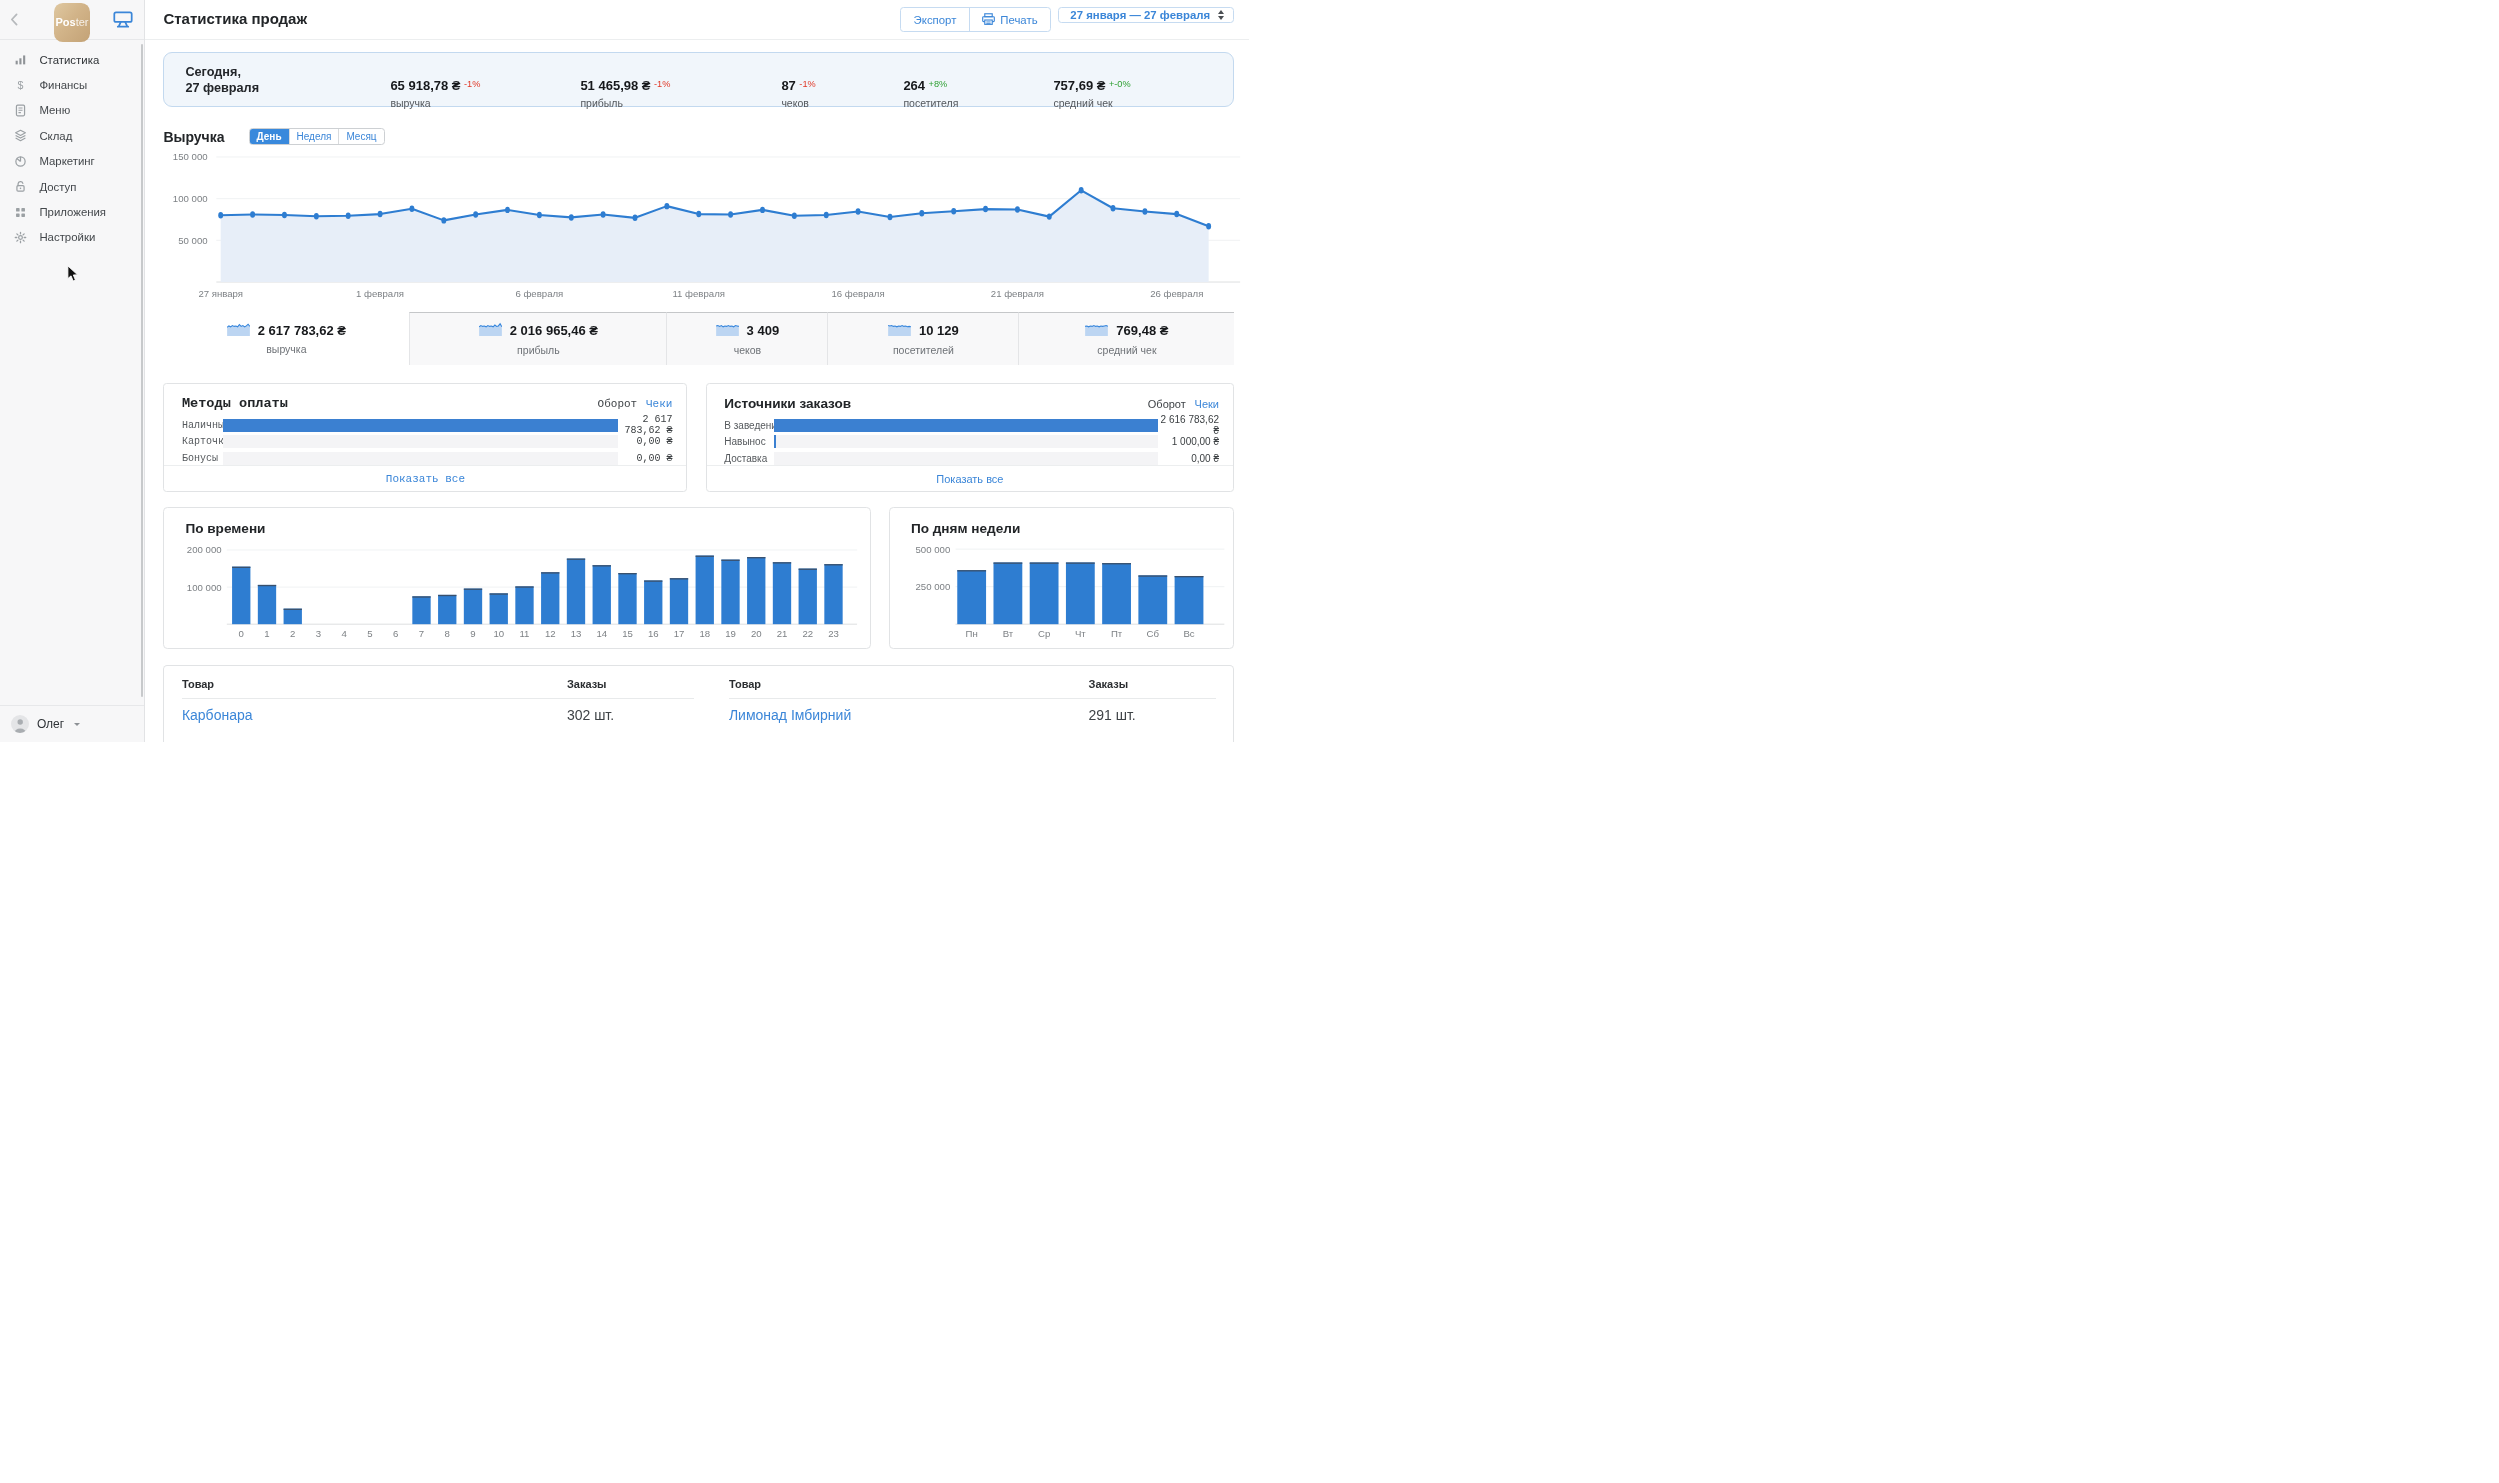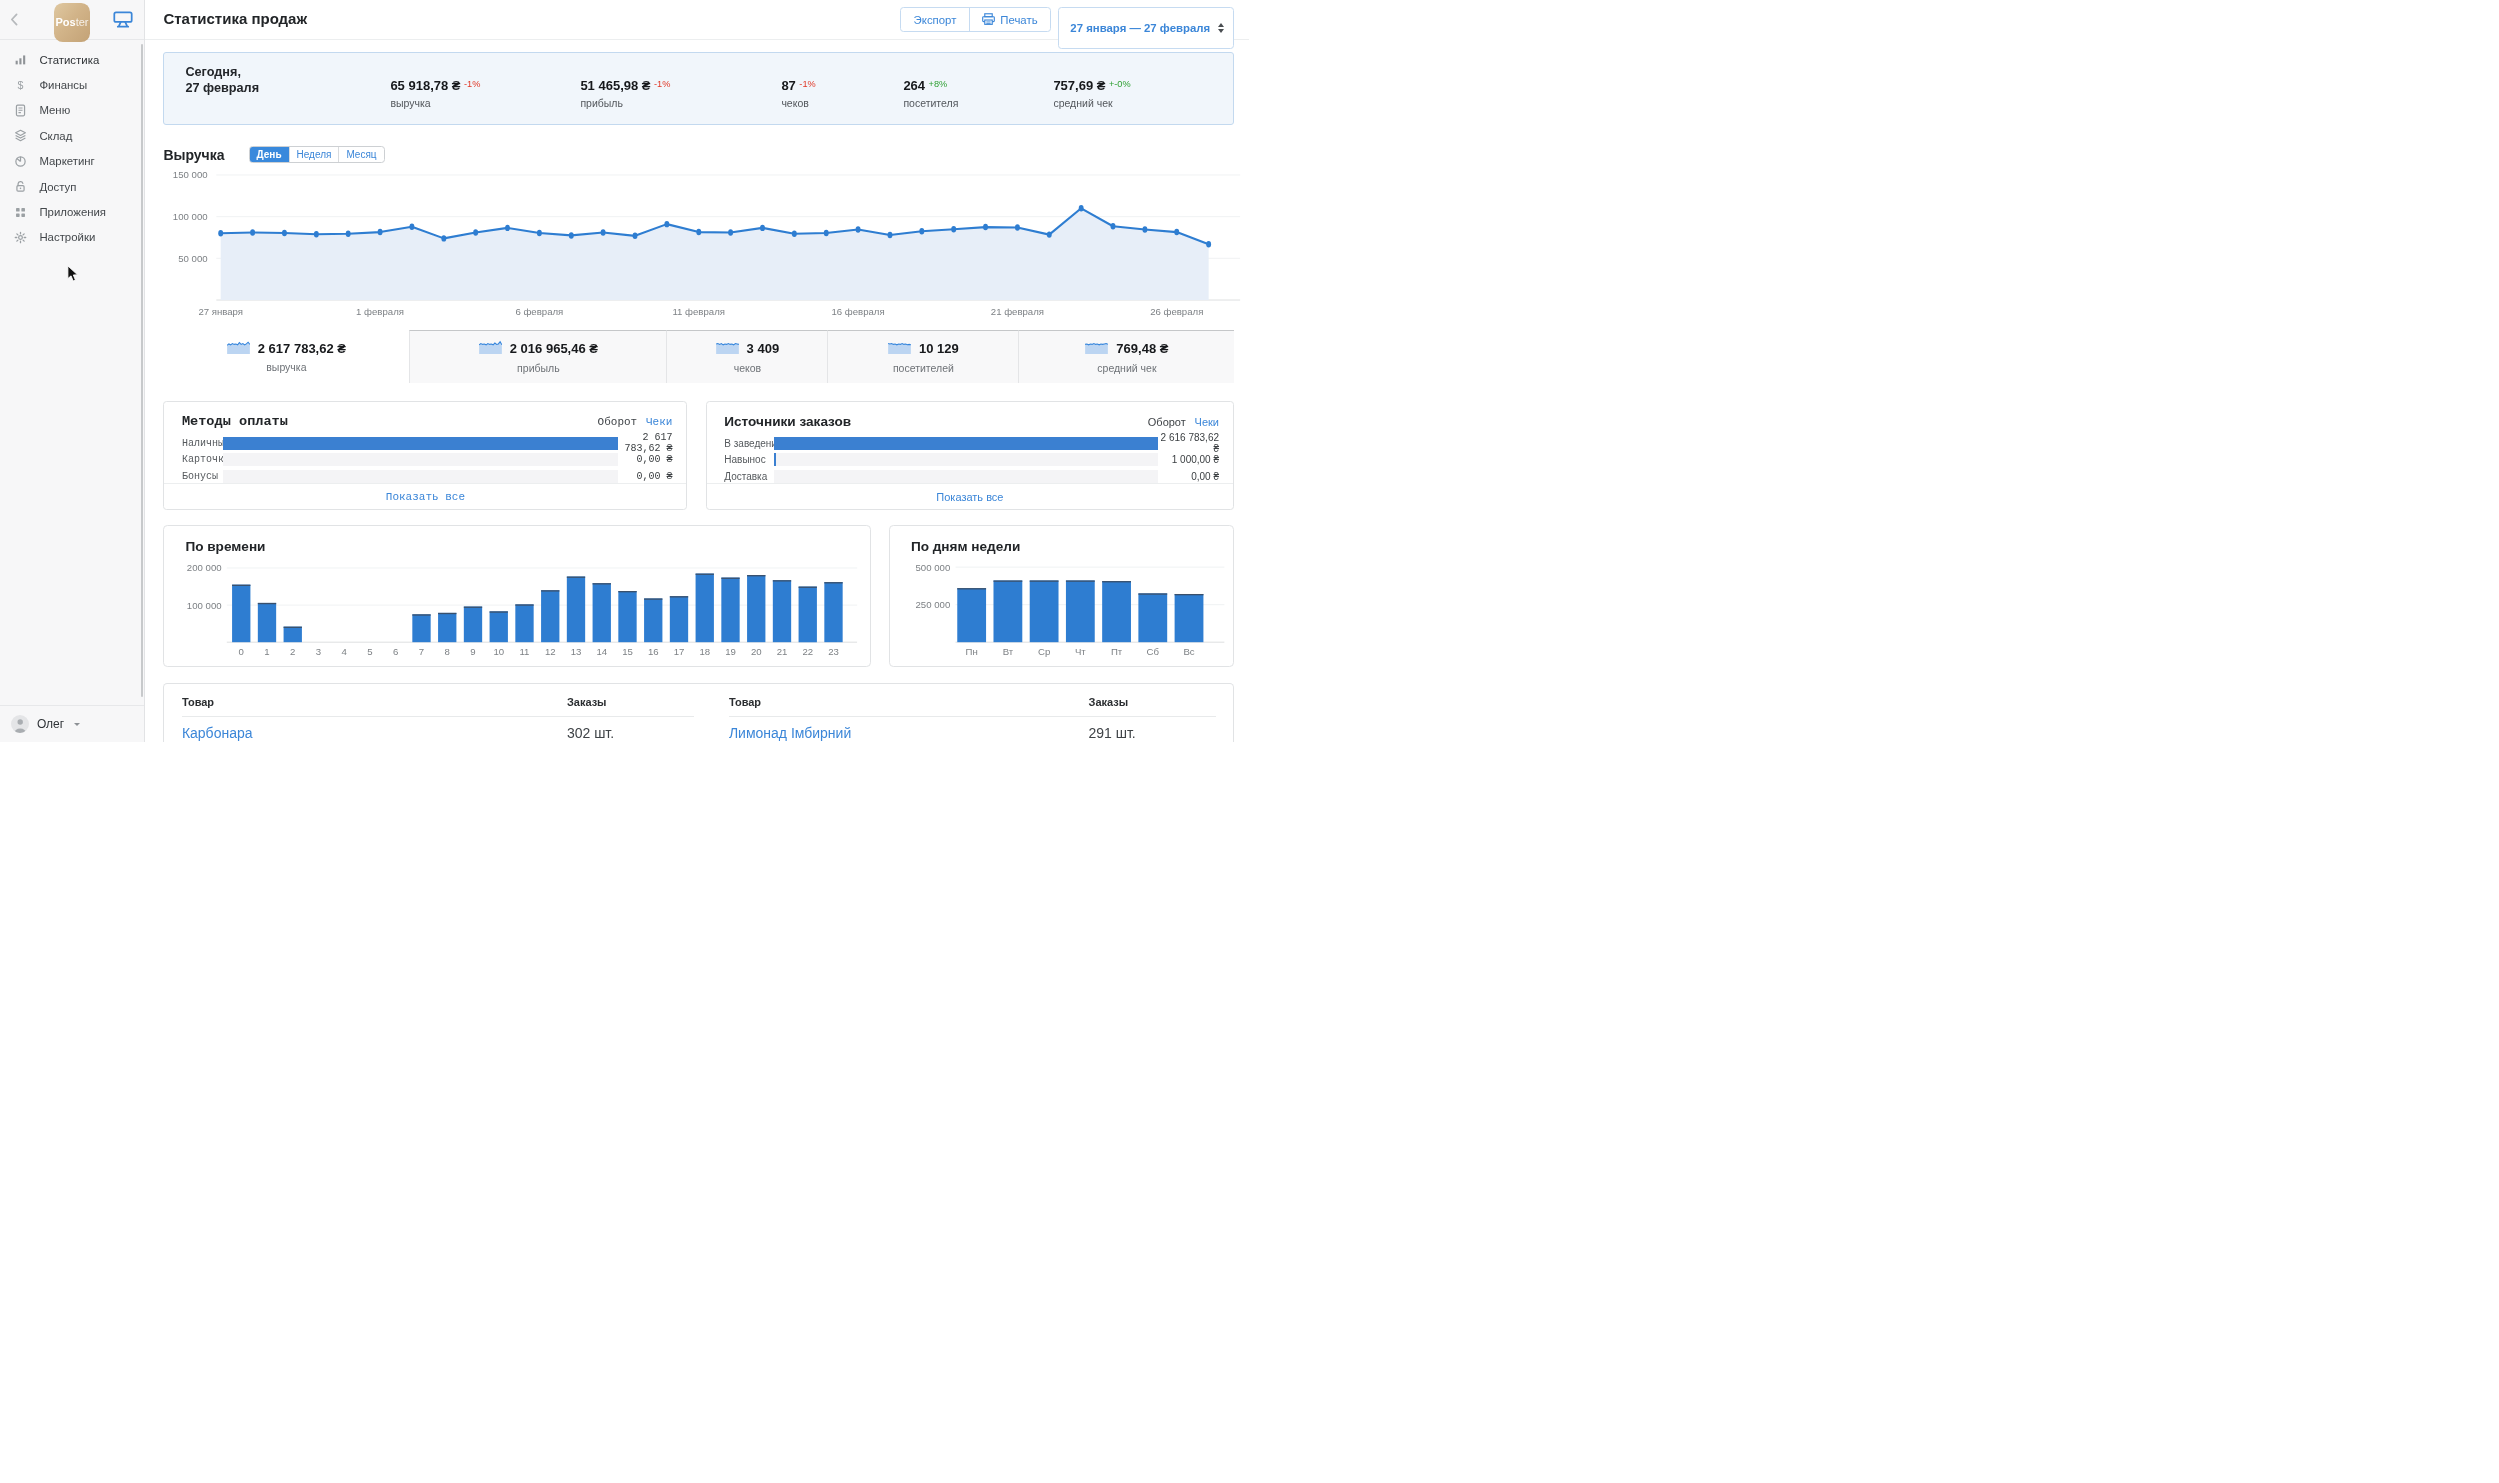--- a/index.html
+++ b/index.html
@@ -27,27 +27,27 @@
   .user-caret { width:0; height:0; border-left:3.1px solid transparent; border-right:3.1px solid transparent; border-top:3.5px solid #8d9195; margin-left:1.8px; margin-top:1.8px; }
 
   
   .main { position:absolute; left:145px; top:0; width:1104px; height:742px; }
   .topbar { position:relative; height:40px; border-bottom:0.9px solid #eceeef; }
   .page-title { position:absolute; left:18.4px; top:9.6px; font-size:15px; font-weight:700; color:#222528; }
   .topbar-actions { position:absolute; right:15px; top:7px; display:flex; gap:7px; }
   .btn-group { display:flex; border:0.9px solid #c6dbf1; border-radius:3.5px; height:25.4px; background:#fff; }
   .btn { padding:0 12.3px; display:flex; align-items:center; gap:5.3px; font-size:11.4px; color:#3b86d8; cursor:pointer; white-space:nowrap; }
   .btn + .btn { border-left:0.9px solid #c6dbf1; }
-  .date-select { border:0.9px solid #c6dbf1; border-radius:3.5px; height:42px; background:#fff; display:flex; align-items:center; gap:8px; padding:0 8.8px 0 11.4px; font-size:11.4px; font-weight:700; color:#3b86d8; cursor:pointer; }
+  .date-select { border:0.9px solid #c6dbf1; border-radius:3.5px; height:16px; background:#fff; display:flex; align-items:center; gap:8px; padding:0 8.8px 0 11.4px; font-size:11.4px; font-weight:700; color:#3b86d8; cursor:pointer; }
   .updown { display:flex; flex-direction:column; gap:1.8px; }
   .updown .up { width:0; height:0; border-left:3.1px solid transparent; border-right:3.1px solid transparent; border-bottom:4px solid #4a4e52; }
   .updown .dn { width:0; height:0; border-left:3.1px solid transparent; border-right:3.1px solid transparent; border-top:4px solid #4a4e52; }
 
   
-  .today-bar { position:relative; margin:12.3px 15px 0 18.4px; height:73px; background:#f1f6fb; border:0.9px solid #c3d9ef; border-radius:3px; }
+  .today-bar { position:relative; margin:12.3px 15px 0 18.4px; height:55px; background:#f1f6fb; border:0.9px solid #c3d9ef; border-radius:9px; }
   .today-label { position:absolute; left:21px; top:10.5px; font-size:12.7px; font-weight:700; line-height:16.6px; color:#23262a; }
   .t-stat { position:absolute; top:24px; }
   .t-stat.s0{left:226px} .t-stat.s1{left:416px} .t-stat.s2{left:617px} .t-stat.s3{left:739px} .t-stat.s4{left:889px}
   .t-value { font-size:13px; font-weight:700; color:#17191c; }
   .t-delta { font-size:9.2px; margin-left:3.5px; position:relative; top:-3.5px; font-weight:400; }
   .t-label { font-size:10.5px; color:#53575c; margin-top:3.5px; }
 
   
   .revenue-head { display:flex; align-items:center; gap:24px; margin:21px 0 0 18.4px; }
   .section-title { font-size:14px; font-weight:700; color:#222528; }

